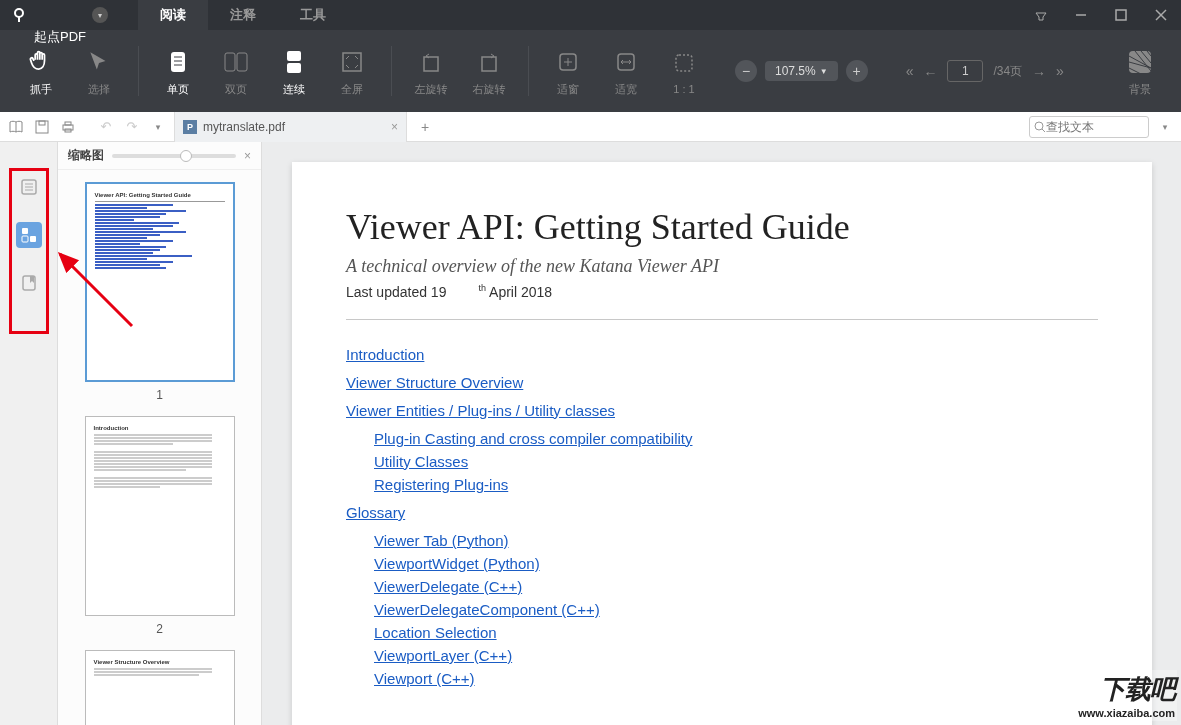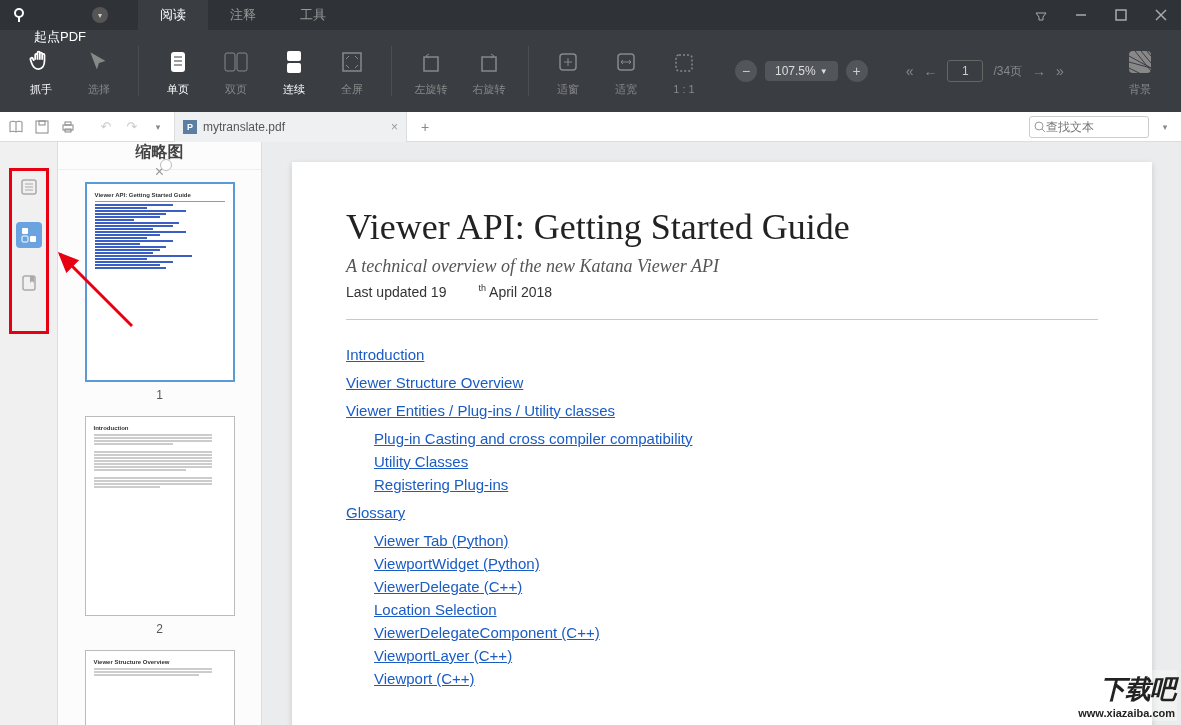--- a/index.html
+++ b/index.html
@@ -2,21 +2,21 @@
 <html><head>
 <meta charset="utf-8">
 <style>
 * { box-sizing: border-box; margin: 0; padding: 0; font-family: "Microsoft YaHei", Arial, sans-serif; }
 body { width: 1181px; height: 725px; background: #3a3d42; overflow: hidden; position: relative; }
 
 .titlebar { height: 30px; background: #2f3237; display: flex; align-items: center; color: #ccc; font-size: 13px; }
 .titlebar .logo { width: 18px; height: 18px; margin: 0 6px 0 10px; display:flex; align-items:center; justify-content:center;}
 .titlebar .app-name { font-weight: normal; color: #fff; margin-top: 44px; }
 .titlebar .drop { margin-left: 6px; width: 16px; height: 16px; background:#555; border-radius:50%; display:flex; align-items:center; justify-content:center; font-size:8px; color:#ccc;}
-.titlebar .tabs-menu { display: flex; margin-left: 30px; gap: 0; }
+.titlebar .tabs-menu { display: flex; margin-left: 30px; gap: 0; font-weight: bold; }
 .titlebar .tabs-menu .tab { padding: 6px 22px; font-size: 13px; color: #999; cursor: pointer; height:30px; display:flex; align-items:center;}
 .titlebar .tabs-menu .tab.active { background: #3a3d42; color: #fff; }
 .titlebar .spacer { flex: 1; }
 .titlebar .winbtn { width: 40px; height: 30px; display: flex; align-items: center; justify-content: center; color: #aaa; cursor: pointer; }
 
 .toolbar { height: 82px; background: #3a3d42; display: flex; align-items: center; padding: 0 18px; gap: 4px; }
 .toolbar .group { display: flex; gap: 12px; }
 .toolbar .btn { display: flex; flex-direction: column; align-items: center; justify-content: center; width: 46px; cursor: pointer; }
 .toolbar .btn .ic { width: 32px; height: 32px; display: flex; align-items: center; justify-content: center; color: #888; }
 .toolbar .btn.active .ic { color: #fff; }
@@ -41,21 +41,21 @@
 .secondbar .search-box { display: flex; align-items: center; border: 1px solid #ccc; border-radius: 3px; height: 22px; padding: 0 4px; width: 120px; }
 .secondbar .search-box input { border: none; outline: none; width: 80px; font-size: 12px; }
 
 .main { display: flex; height: calc(725px - 30px - 82px - 30px); background: #ebeced; }
 .left-strip { width: 58px; background: #f0f0f0; border-right: 1px solid #ddd; display: flex; flex-direction: column; align-items: center; padding-top: 32px; gap: 22px; position:relative;}
 .left-strip .red-box { position:absolute; top: 26px; left: 9px; width: 40px; height: 166px; border: 3px solid #e60012; }
 .left-strip .sb { width: 26px; height: 26px; border-radius: 4px; display: flex; align-items: center; justify-content: center; color: #aaa; cursor: pointer; }
 .left-strip .sb.active { background: #6aa3e0; color: #fff; }
 
 .thumb-panel { width: 204px; background: #fcfcfc; border-right: 1px solid #ddd; display: flex; flex-direction: column; position:relative; }
-.thumb-panel .hdr { height: 28px; display: flex; align-items: center; padding: 0 10px; font-size: 16px; color: #444; border-bottom:1px solid #eee;flex-direction:column; }
+.thumb-panel .hdr { height: 28px; display: flex; align-items: center; padding: 0 10px; font-size: 12px; color: #444; border-bottom:1px solid #eee; }
 .thumb-panel .hdr .ttl { font-weight: bold; }
 .thumb-panel .hdr .slider { flex: 1; margin: 0 8px; height: 4px; background: #ddd; border-radius: 2px; position:relative;}
 .thumb-panel .hdr .slider .knob { position:absolute; left:55%; top:-4px; width:12px; height:12px; background:#fff; border:1px solid #bbb; border-radius:50%;}
 .thumb-panel .hdr .cls { color: #999; cursor: pointer; }
 .thumb-panel .list { flex: 1; overflow-y: auto; padding: 12px; }
 .thumb-panel .thumb-item { margin-bottom: 14px; text-align: center; }
 .thumb-panel .thumb-item .pg { width: 150px; height: 200px; background: #fff; border: 1px solid #bbb; margin: 0 auto 6px; padding: 8px; font-size: 5px; color:#333; overflow:hidden; text-align:left;}
 .thumb-panel .thumb-item .pg.sel { border: 2px solid #5b9bd5; }
 .thumb-panel .thumb-item .num { font-size: 12px; color: #555; }
 .thumb-panel .thumb-item .pg .tinytitle { font-weight:bold; font-size:6px; margin-bottom:3px;}
@@ -420,22 +420,22 @@
         <div class="lvl1"><a href="#">Introduction</a></div>
         <div class="lvl1"><a href="#">Viewer Structure Overview</a></div>
         <div class="lvl1"><a href="#">Viewer Entities / Plug-ins / Utility classes</a></div>
         <div class="lvl2"><a href="#">Plug-in Casting and cross compiler compatibility</a></div>
         <div class="lvl2"><a href="#">Utility Classes</a></div>
         <div class="lvl2"><a href="#">Registering Plug-ins</a></div>
         <div class="lvl1"><a href="#">Glossary</a></div>
         <div class="lvl2"><a href="#">Viewer Tab (Python)</a></div>
         <div class="lvl2"><a href="#">ViewportWidget (Python)</a></div>
         <div class="lvl2"><a href="#">ViewerDelegate (C++)</a></div>
+        <div class="lvl2"><a href="#">ViewerDelegateComponent (C++)</a></div>
         <div class="lvl2"><a href="#">Location Selection</a></div>
-        <div class="lvl2"><a href="#">ViewerDelegateComponent (C++)</a></div>
         <div class="lvl2"><a href="#">ViewportLayer (C++)</a></div>
         <div class="lvl2"><a href="#">Viewport (C++)</a></div>
       </div>
     </div>
   </div>
 </div>
 
 <div class="watermark">
   <div class="big">下载吧</div>
   <div class="url">www.xiazaiba.com</div>

